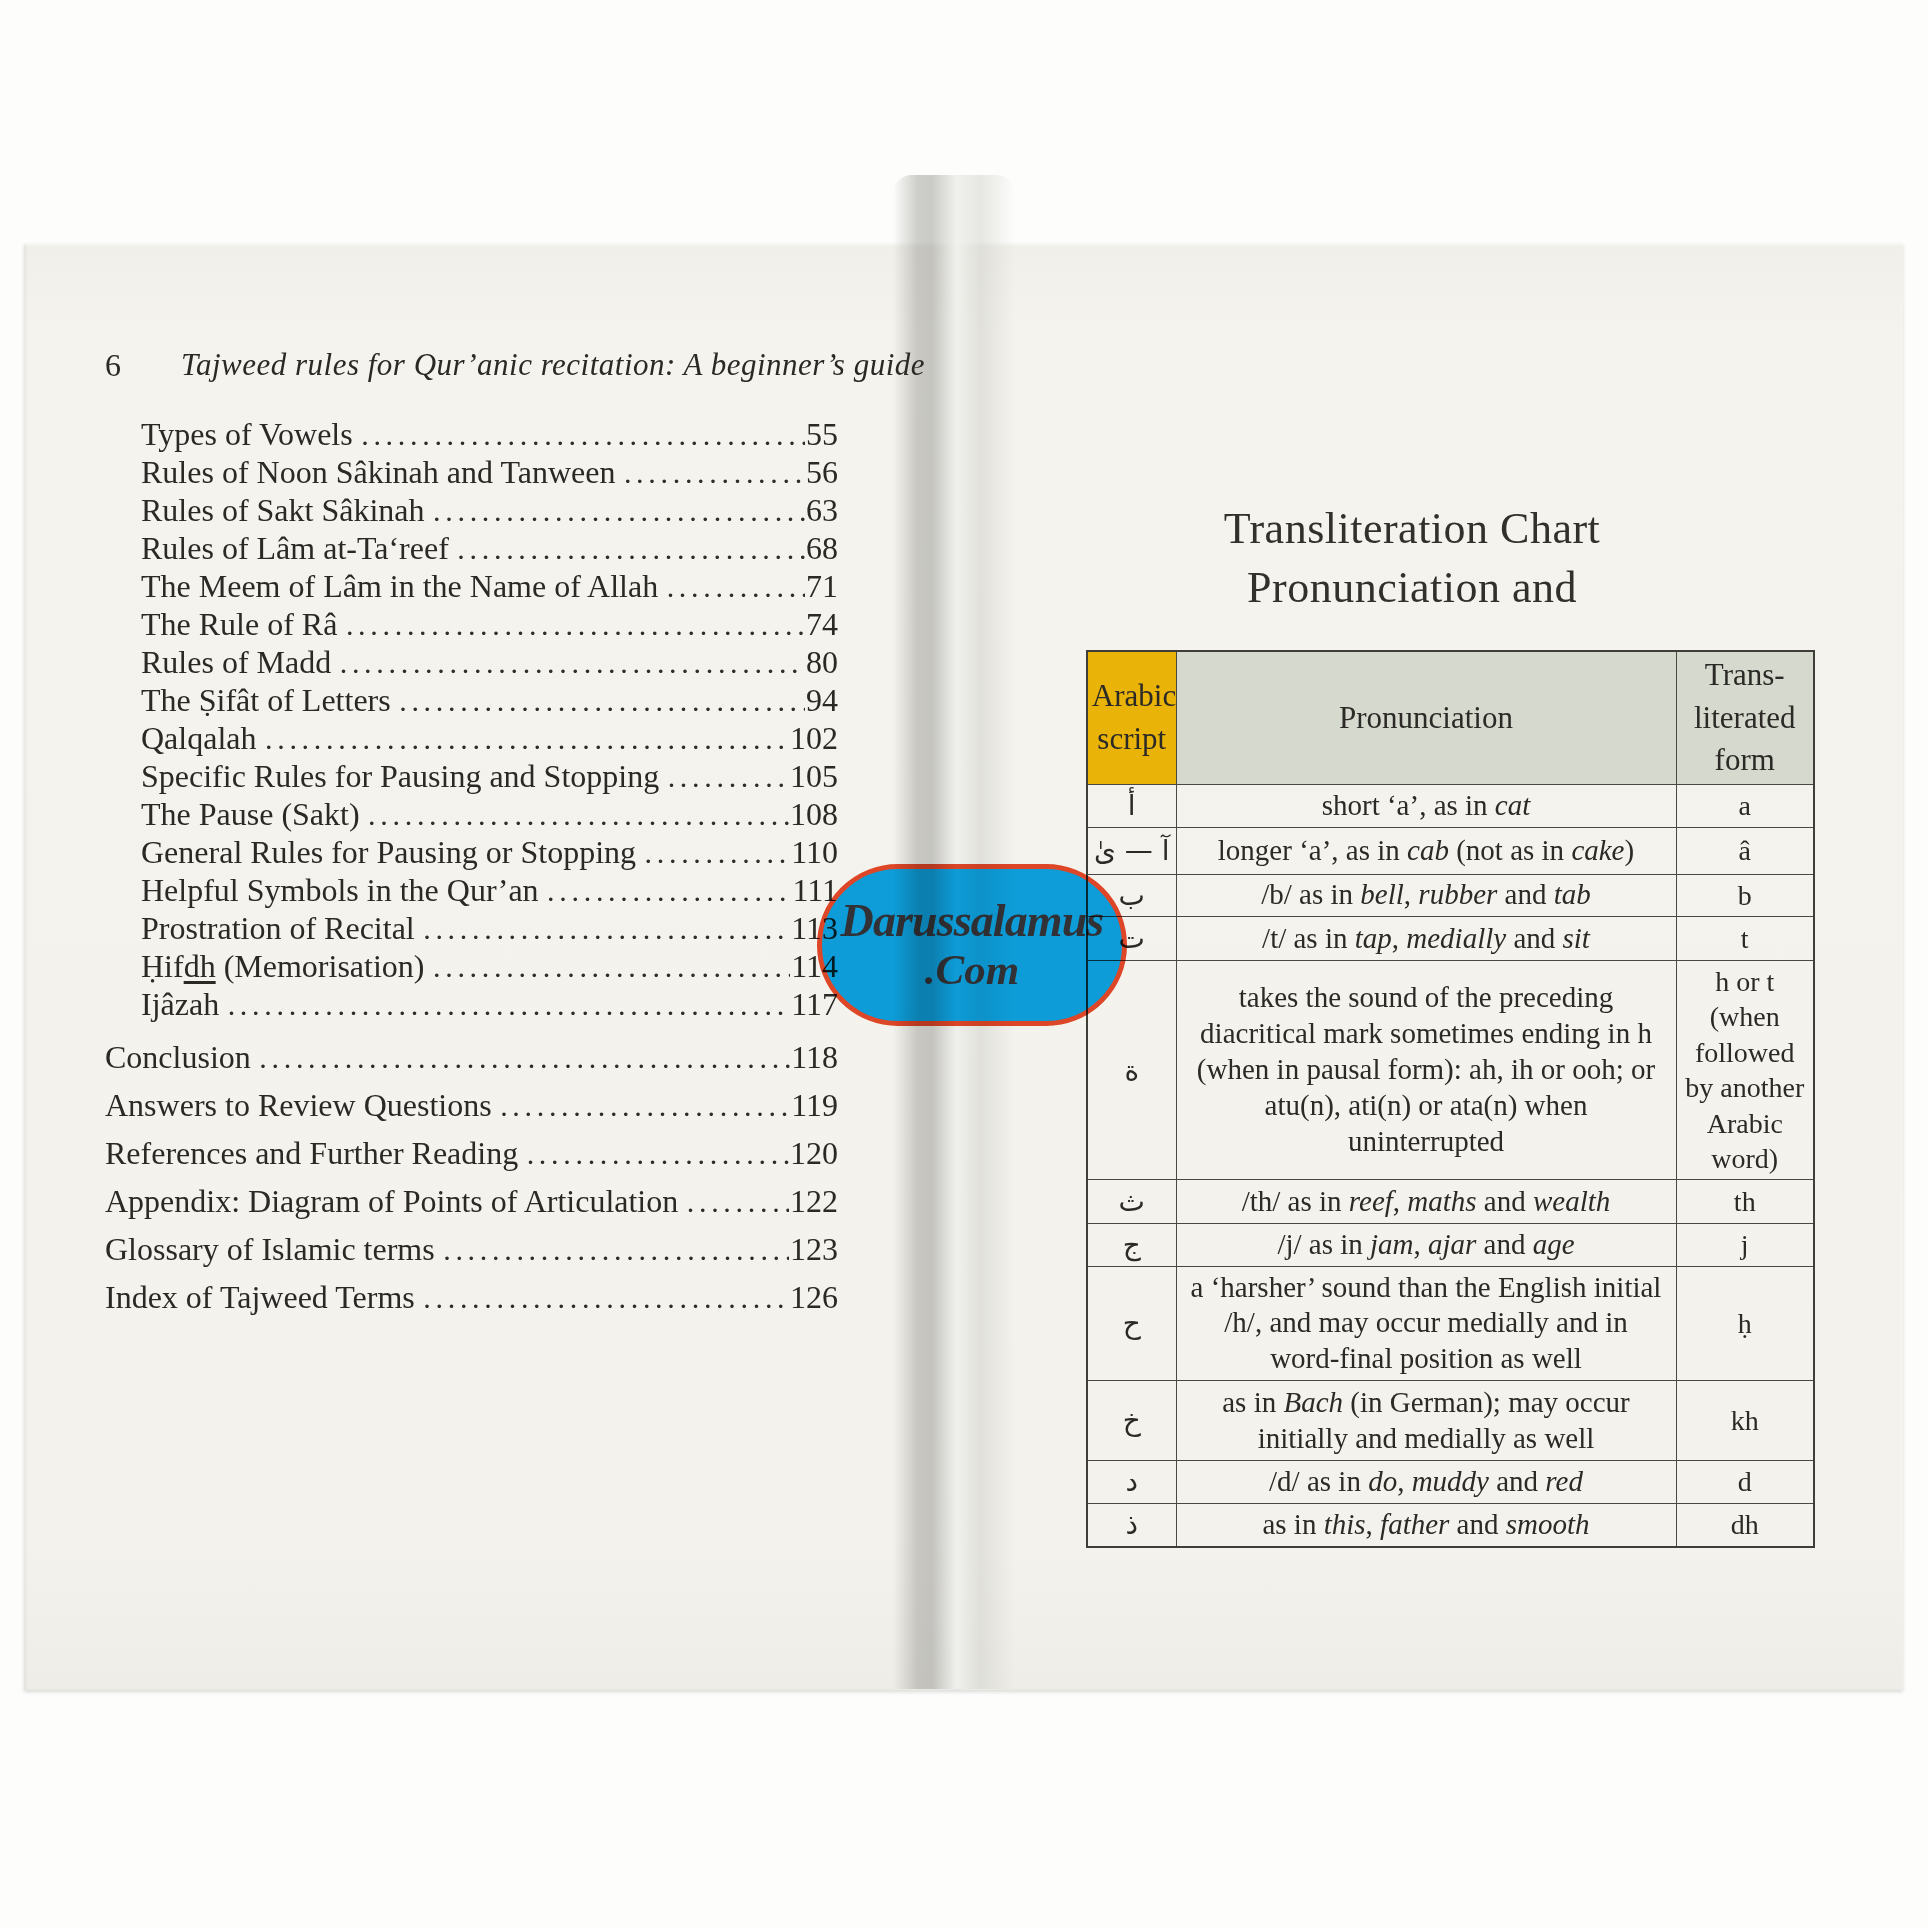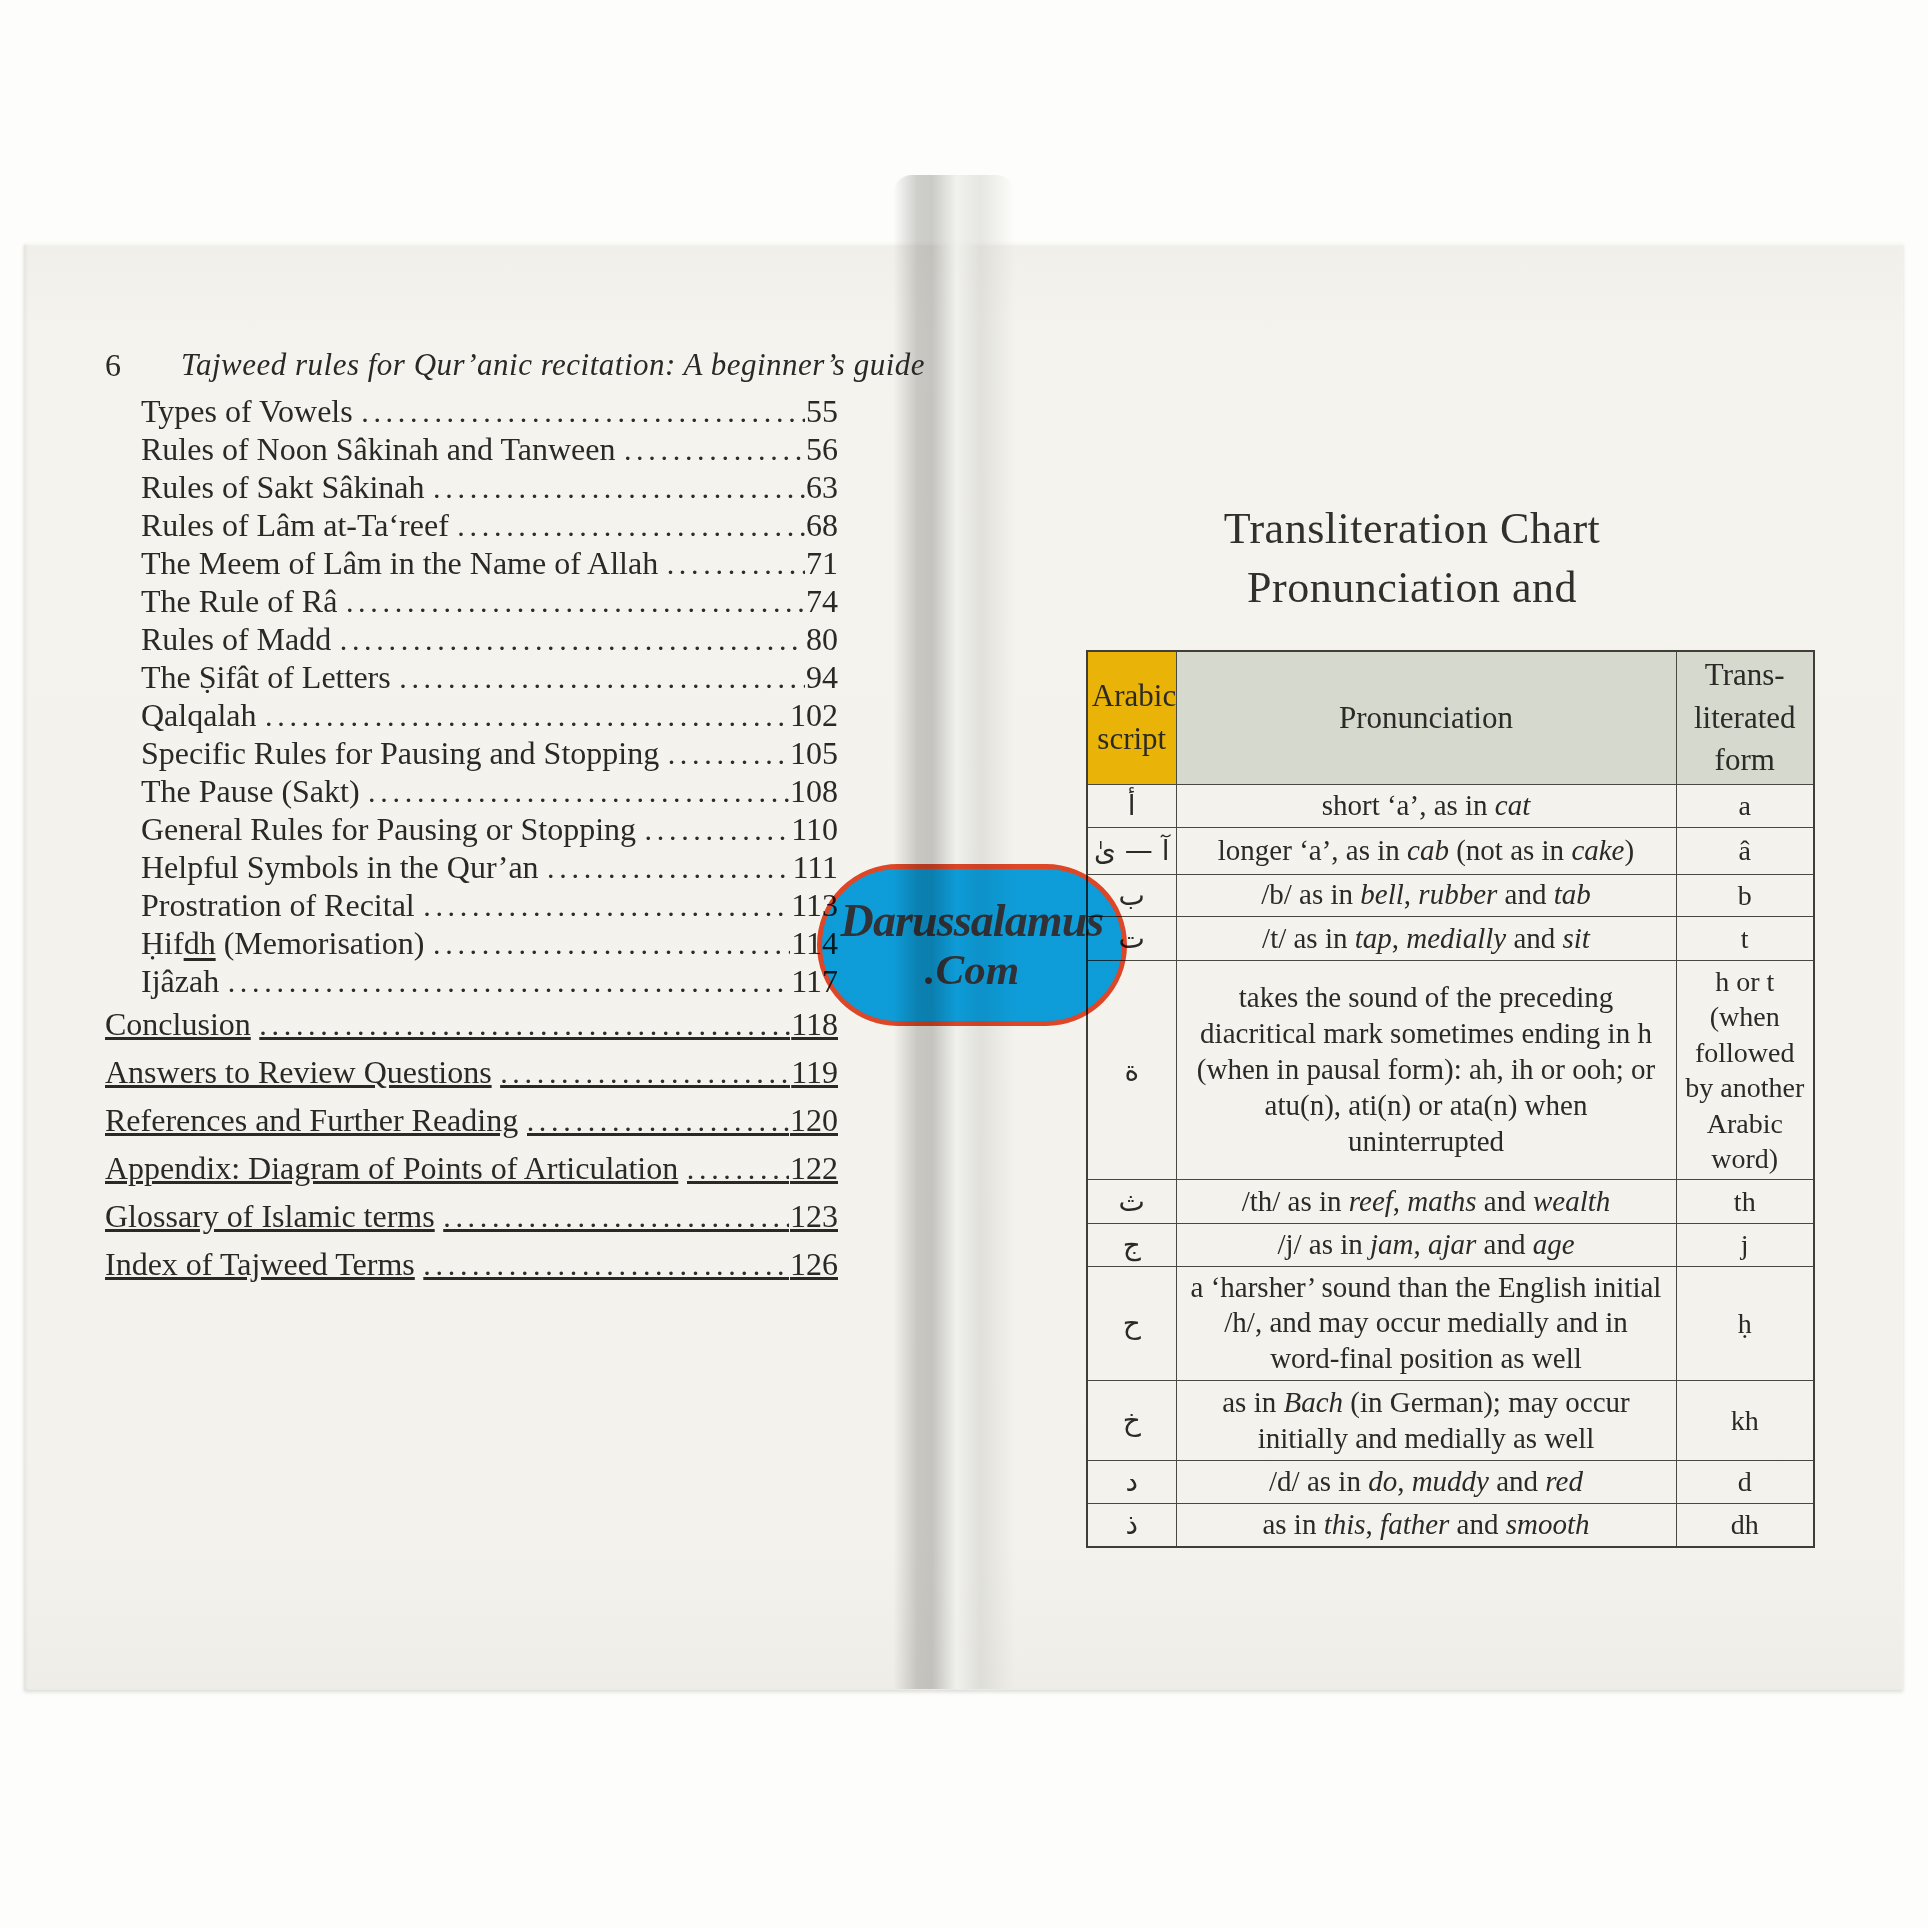--- a/index.html
+++ b/index.html
@@ -23,24 +23,24 @@
       rgba(140,140,135,.42) 20%,
       rgba(120,120,116,.38) 32%,
       rgba(240,240,236,.95) 52%,
       rgba(205,205,200,.48) 72%,
       rgba(150,150,145,0) 100%);
     border-radius:19px 19px 0 0;
   }
   
   .folio{position:absolute;left:105px;top:347px;font-size:32px;z-index:3;}
   .running-head{position:absolute;left:181px;top:347px;font-size:31px;font-style:italic;z-index:3;letter-spacing:0.5px;}
-  .toc{position:absolute;left:105px;top:393px;width:733px;z-index:3;font-size:32px;}
+  .toc{position:absolute;left:105px;top:416px;width:733px;z-index:3;font-size:32px;}
   .toc-row{display:flex;align-items:baseline;height:38px;}
   .toc-row.sub{padding-left:36px;}
-  .toc-top-group{margin-top:5px;text-decoration:underline;}
+  .toc-top-group{margin-top:15px;}
   .toc-top-group .toc-row{height:48px;}
   .toc-lbl{flex:none;white-space:nowrap;}
   .toc-dots{flex:1;overflow:hidden;white-space:nowrap;letter-spacing:4.7px;margin:0 0.9px 0 8.5px;font-size:30px;color:#2f2d2a;}
   .toc-pg{flex:none;}
   .u{text-decoration:underline;text-underline-offset:3.8px;}
   
   .rp-title{
     position:absolute;left:1012px;top:500px;width:800px;z-index:3;
     text-align:center;font-size:44px;line-height:1.34;color:#31302c;letter-spacing:0.5px;
   }

